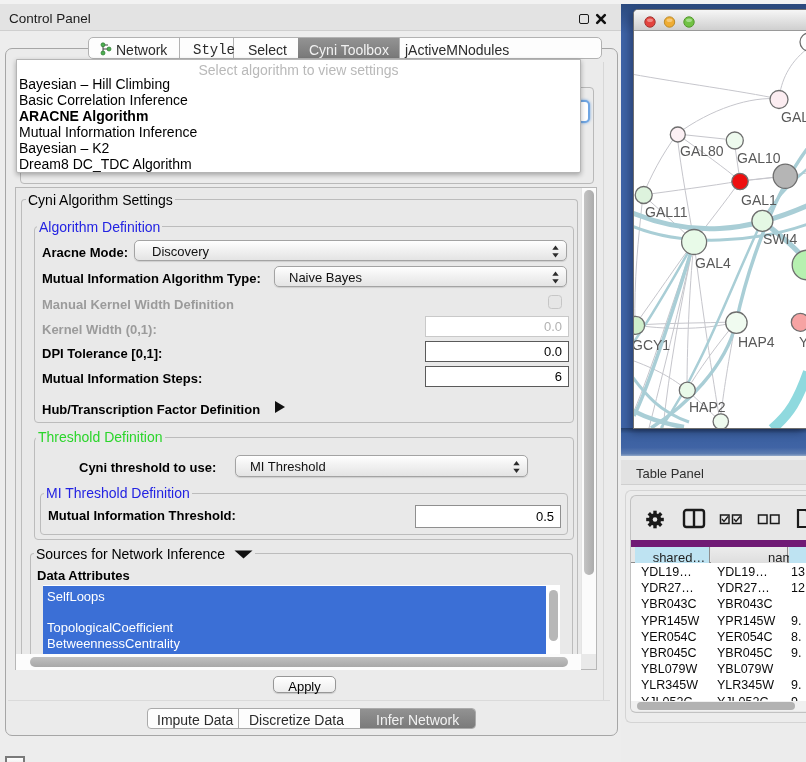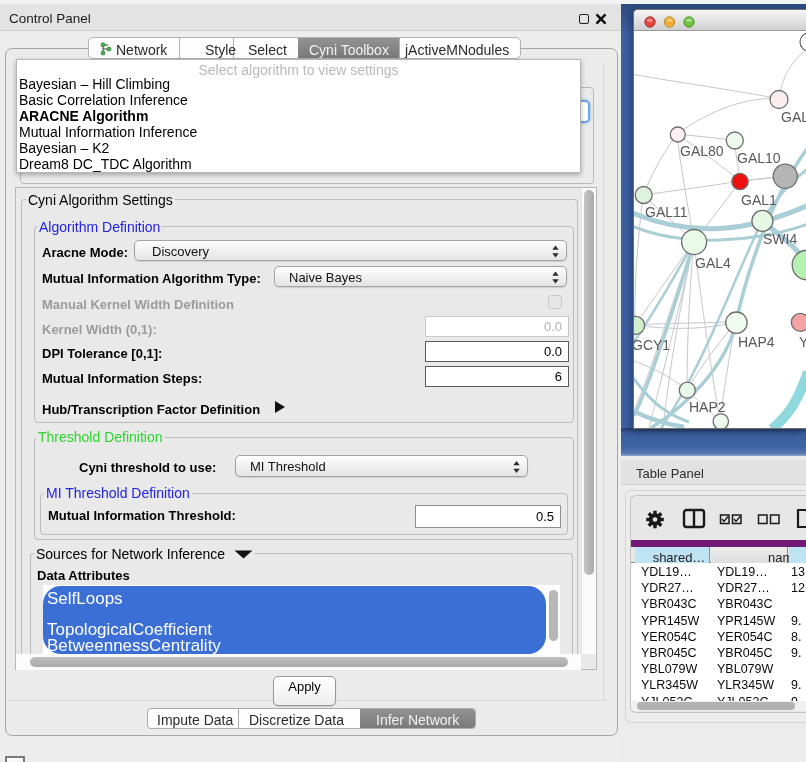--- a/index.html
+++ b/index.html
@@ -23,34 +23,34 @@
 <div class="abs" style="left:0;top:0;width:806px;height:4px;background:#f2f2f2;"></div>
 <div class="abs" style="left:0;top:4px;width:621px;height:27px;background:#e3e3e3;border-bottom:1px solid #cfcfcf;"></div>
 <div class="abs" style="left:9px;top:11px;font-size:13.5px;color:#1c1c1c;">Control Panel</div>
 <div class="abs" style="left:579px;top:14px;width:10px;height:10px;border:1.5px solid #1a1a1a;border-radius:2px;"></div>
 <svg class="abs" style="left:595px;top:13px;" width="12" height="12" viewBox="0 0 12 12">
     <path d="M2.2 2.2 L9.8 9.8 M9.8 2.2 L2.2 9.8" stroke="#111" stroke-width="2.6" stroke-linecap="round"></path>
   </svg>
 
 <div class="abs" style="left:5px;top:48px;width:613px;height:688px;border:1px solid #a6a6a6;border-radius:7px;background:#ebebeb;"></div>
 
-<div class="abs" style="left:88px;top:37px;width:433px;height:22px;background:#fdfdfd;border:1px solid #b2b2b2;border-radius:5px;overflow:hidden;font-size:14px;color:#2b2b2b;">
+<div class="abs" style="left:88px;top:37px;width:514px;height:22px;background:#fdfdfd;border:1px solid #b2b2b2;border-radius:5px;overflow:hidden;font-size:14px;color:#2b2b2b;">
   <div class="abs" style="left:0;top:0;width:91px;height:22px;border-right:1px solid #b2b2b2;"></div>
   <div class="abs" style="left:91px;top:0;width:54px;height:22px;border-right:1px solid #b2b2b2;"></div>
   <div class="abs" style="left:145px;top:0;width:64px;height:22px;"></div>
   <div class="abs" style="left:209px;top:0;width:101px;height:22px;background:linear-gradient(#939393,#767676);"></div>
   <div class="abs" style="left:310px;top:0;width:123px;height:22px;border-left:1px solid #b2b2b2;"></div>
   <svg class="abs" style="left:10px;top:4px;" width="14" height="14" viewBox="0 0 14 14">
     <path d="M4 3 L4 11 M4 7 L10 7 M4 3 L9 3" stroke="#444" stroke-width="1" fill="none"></path>
     <circle cx="4" cy="2.8" r="2" fill="#4caf50" stroke="#2a7a2e" stroke-width="0.7"></circle>
     <circle cx="10" cy="7" r="2" fill="#4caf50" stroke="#2a7a2e" stroke-width="0.7"></circle>
     <circle cx="4" cy="11" r="2" fill="#4caf50" stroke="#2a7a2e" stroke-width="0.7"></circle>
   </svg>
   <div class="abs" style="left:27px;top:4px;">Network</div>
-  <div class="abs" style="left:116px;top:4px;">Style</div>
+  <div class="abs" style="left:104px;top:4px;font-family:Liberation Mono, monospace;">Style</div>
   <div class="abs" style="left:159px;top:4px;">Select</div>
   <div class="abs" style="left:220px;top:4px;color:#f2f2f2;">Cyni Toolbox</div>
   <div class="abs" style="left:316px;top:4px;">jActiveMNodules</div>
 </div>
 
 <div class="abs" style="left:603px;top:62px;width:1px;height:638px;background:#d7d7d7;"></div>
 <div class="abs" style="left:8px;top:700px;width:602px;height:1px;background:#dadada;"></div>
 <div class="abs" style="left:15px;top:187px;width:582px;height:483px;border:1px solid #b7b7b7;background:#e9e9e9;"></div>
 
 <div class="abs" style="left:20px;top:87px;width:574px;height:97px;border:1px solid #b9b9b9;border-radius:4px;"></div>
@@ -117,33 +117,33 @@
 <div class="lbl abs" style="left:48px;top:508px;">Mutual Information Threshold:</div>
 <div class="field" style="left:415px;top:505px;width:146px;height:23px;border:1px solid #8f8f8f;color:#000;line-height:21px;">0.5</div>
 
 <div class="gbox" style="left:30px;top:553px;width:543px;height:102px;border-bottom:none;border-radius:4px 4px 0 0;"></div>
 <div class="gtitle" style="left:34px;top:546px;color:#000;">Sources for Network Inference <svg width="19" height="9" viewBox="0 0 19 9" style="margin-left:5px;">
       <path d="M0.5 0.5 L18.5 0.5 L9.5 8.5 Z" fill="#111"></path>
     </svg></div>
 <div class="lbl abs" style="left:37px;top:568px;font-size:13px;">Data Attributes</div>
 
 <div class="abs" style="left:43px;top:585px;width:517px;height:70px;background:#fff;overflow:hidden;">
-  <div class="abs" style="left:0;top:1px;width:503px;height:68px;background:#3b6fd6;color:#fff;font-size:17px;border-radius:18px;">
+  <div class="abs" style="left:0;top:1px;width:503px;height:68px;background:#3b6fd6;color:#fff;font-size:13px;">
     <div style="padding:2.5px 0 0 4px;height:16.3px;">SelfLoops</div>
     <div style="padding:2.5px 0 0 4px;height:16.3px;margin-top:15px;">TopologicalCoefficient</div>
     <div style="padding:2.5px 0 0 4px;height:16.3px;">BetweennessCentrality</div>
     <div style="padding:2.5px 0 0 4px;height:16.3px;text-align:center;">gal4RGexp</div>
   </div>
   <div class="abs" style="left:506px;top:5px;width:9px;height:51px;background:#b7b7b7;border-radius:4.5px;"></div>
 </div>
 
 <div class="abs" style="left:16px;top:654px;width:565px;height:16px;background:#fcfcfc;"></div>
 <div class="abs" style="left:30px;top:657px;width:538px;height:10px;background:linear-gradient(#c0c0c0,#a8a8a8);border-radius:5px;"></div>
 
-<div class="abs" style="left:273px;top:676px;width:63px;height:30px;border:1px solid #979797;border-radius:5px;background:linear-gradient(#ffffff,#ededed);box-shadow:0 1px 1px rgba(0,0,0,0.15);text-align:center;font-size:13px;line-height:19px;">Apply</div>
+<div class="abs" style="left:273px;top:676px;width:63px;height:17px;border:1px solid #979797;border-radius:5px;background:linear-gradient(#ffffff,#ededed);box-shadow:0 1px 1px rgba(0,0,0,0.15);text-align:center;font-size:13px;line-height:19px;">Apply</div>
 
 <div class="abs" style="left:147px;top:708px;width:329px;height:21px;background:#fdfdfd;border:1px solid #aaaaaa;border-radius:4px;overflow:hidden;font-size:14px;color:#2b2b2b;">
   <div class="abs" style="left:0;top:0;width:91px;height:21px;border-right:1px solid #aaa;"></div>
   <div class="abs" style="left:91px;top:0;width:121px;height:21px;"></div>
   <div class="abs" style="left:212px;top:0;width:117px;height:21px;background:linear-gradient(#929292,#787878);"></div>
   <div class="abs" style="left:9px;top:3px;">Impute Data</div>
   <div class="abs" style="left:101px;top:3px;">Discretize Data</div>
   <div class="abs" style="left:228px;top:3px;color:#f2f2f2;">Infer Network</div>
 </div>
 

